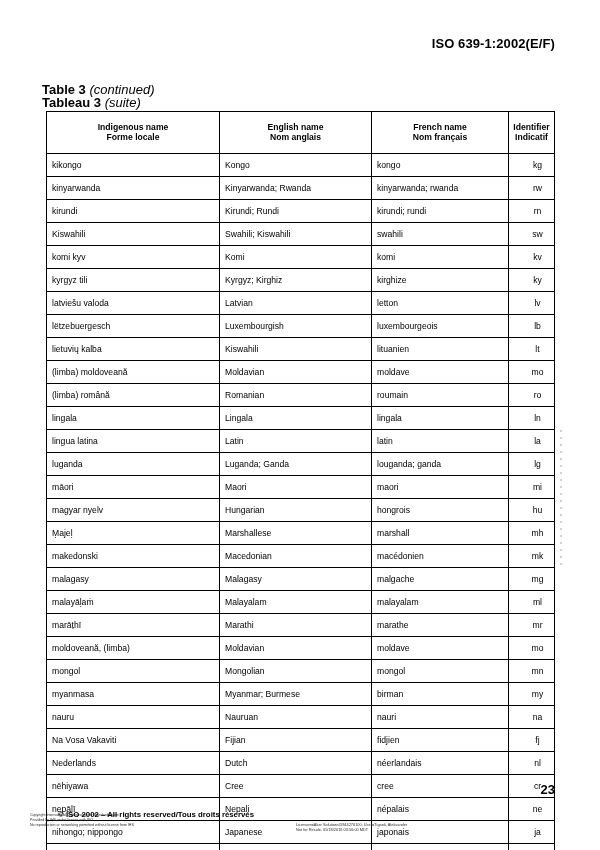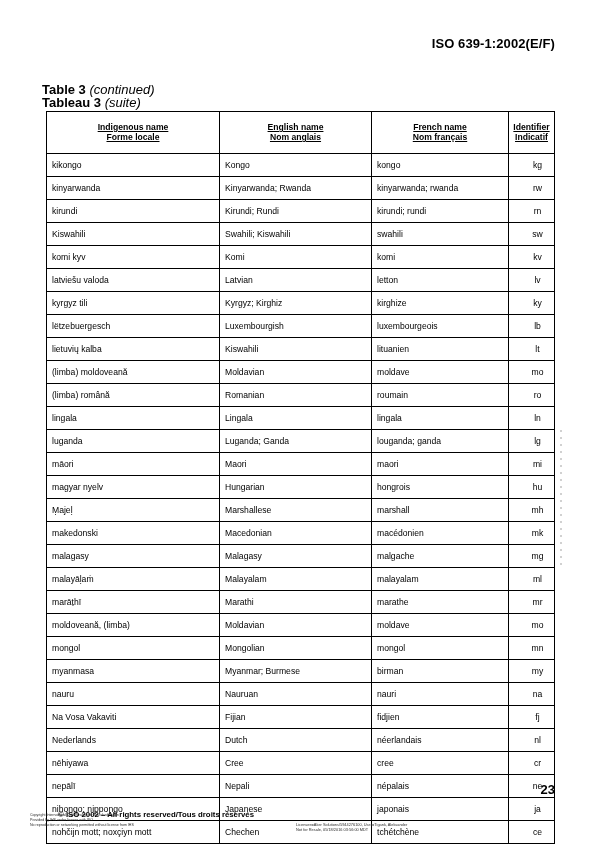--- a/index.html
+++ b/index.html
@@ -67,21 +67,21 @@
     font-size: 8.6px;
     line-height: 10px;
     vertical-align: middle;
   }
   table.iso thead th {
     font-weight: bold;
     text-align: center;
     padding: 5px 2px 6px 2px;
     height: 30px;
   }
-  table.iso thead th span { display: block; white-space: nowrap; text-decoration: underline; }
+  table.iso thead th span { display: block; white-space: nowrap; }
   table.iso tbody td {
     padding: 4px 0 4px 5px;
     height: 14px;
     text-align: left;
     white-space: nowrap;
     overflow: hidden;
   }
   table.iso tbody td.code {
     text-align: center;
     padding-left: 12px;
@@ -215,32 +215,32 @@
             <td>swahili</td>
             <td class="code">sw</td>
           </tr>
           <tr>
             <td>komi kyv</td>
             <td>Komi</td>
             <td>komi</td>
             <td class="code">kv</td>
           </tr>
           <tr>
+            <td>kyrgyz tili</td>
+            <td>Kyrgyz;  Kirghiz</td>
+            <td>kirghize</td>
+            <td class="code">ky</td>
+          </tr>
+          <tr>
             <td>latviešu valoda</td>
             <td>Latvian</td>
             <td>letton</td>
             <td class="code">lv</td>
           </tr>
           <tr>
-            <td>kyrgyz tili</td>
-            <td>Kyrgyz;  Kirghiz</td>
-            <td>kirghize</td>
-            <td class="code">ky</td>
-          </tr>
-          <tr>
             <td>lëtzebuergesch</td>
             <td>Luxembourgish</td>
             <td>luxembourgeois</td>
             <td class="code">lb</td>
           </tr>
           <tr>
             <td>lietuvių kalba</td>
             <td>Kiswahili</td>
             <td>lituanien</td>
             <td class="code">lt</td>
@@ -255,20 +255,26 @@
             <td>(limba) română</td>
             <td>Romanian</td>
             <td>roumain</td>
             <td class="code">ro</td>
           </tr>
           <tr>
             <td>lingala</td>
             <td>Lingala</td>
             <td>lingala</td>
             <td class="code">ln</td>
+          </tr>
+          <tr>
+            <td>lingua latina</td>
+            <td>Latin</td>
+            <td>latin</td>
+            <td class="code">la</td>
           </tr>
           <tr>
             <td>luganda</td>
             <td>Luganda;  Ganda</td>
             <td>louganda;  ganda</td>
             <td class="code">lg</td>
           </tr>
           <tr>
             <td>māori</td>
             <td>Maori</td>

